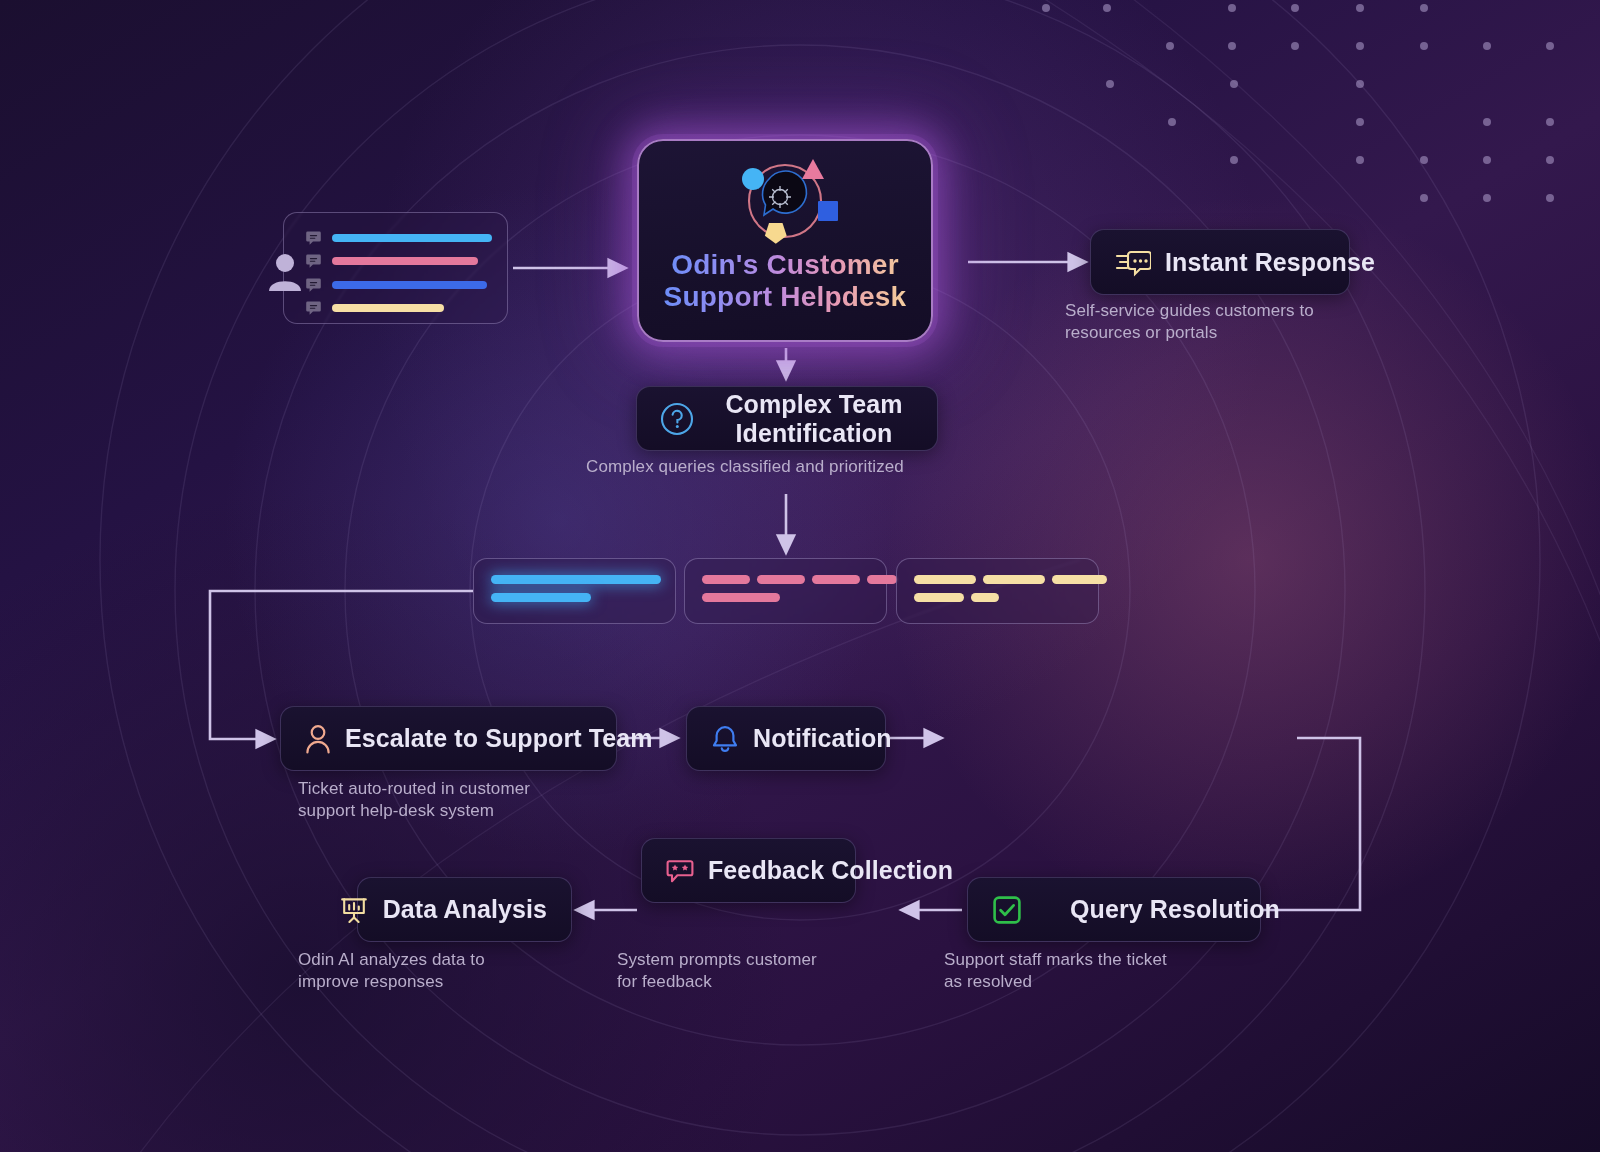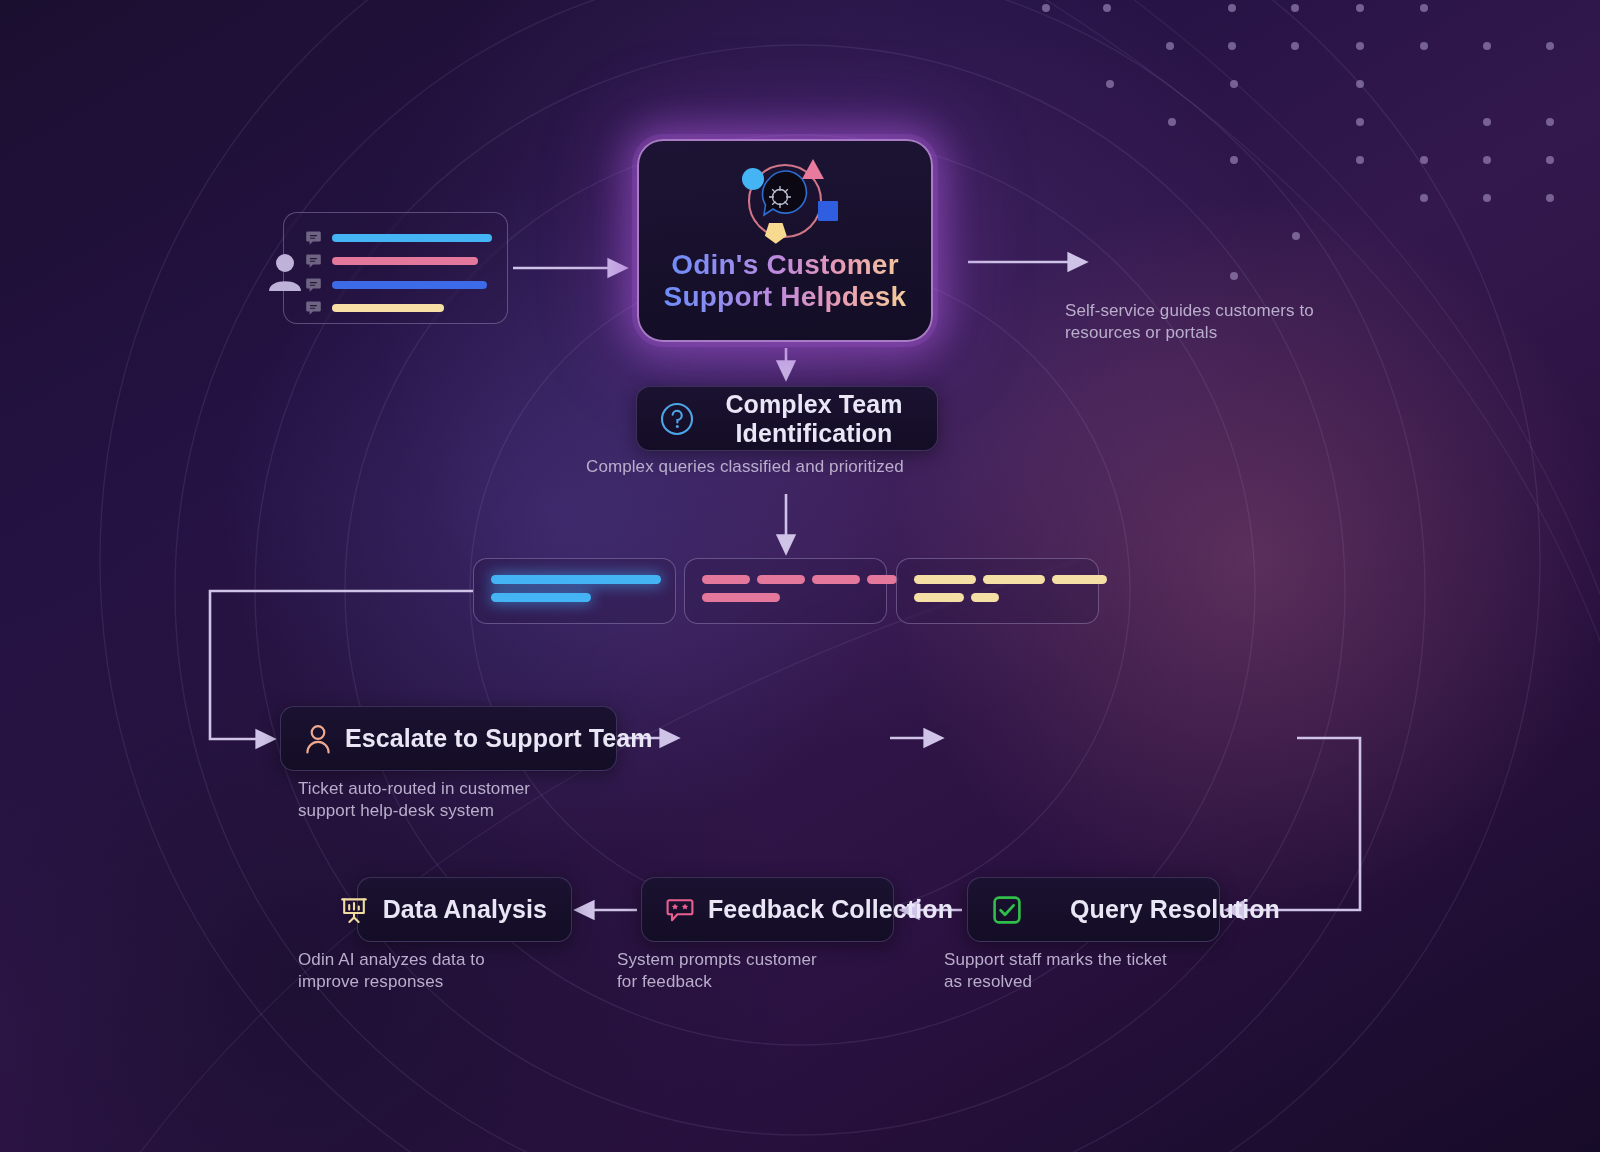--- a/index.html
+++ b/index.html
@@ -209,20 +209,36 @@
       <path d="M84 6 L95 26 L73 26 z" fill="#e87a9e"></path>
       <rect x="89" y="48" width="20" height="20" rx="1" fill="#2f5fe0"></rect>
       <path d="M40 70 l13.5 0 4.2 12.8 -10.9 7.9 -10.9 -7.9 z" fill="#f7d98f"></path>
     </svg>
     <div class="title">
       <span>Odin's Customer</span><br>
       <span>Support Helpdesk</span>
     </div>
   </div>
 
+  <div class="card solid-card row-card" style="left:1090px;top:229px;width:260px;height:66px;">
+    <svg class="ic" width="36" height="30" viewBox="0 0 36 30">
+      <g stroke="#f5dfa3" stroke-width="2.2" stroke-linecap="round">
+        <path d="M2 9 h10"></path>
+          <path d="M5 15 h7"></path>
+          <path d="M2 21 h10"></path>
+      </g>
+      <path d="M16 5 h17 a3 3 0 0 1 3 3 v11 a3 3 0 0 1 -3 3 h-8 l-5 5 v-5 h-4 a3 3 0 0 1 -3 -3 v-11 a3 3 0 0 1 3 -3 z" fill="none" stroke="#f5dfa3" stroke-width="2.1"></path>
+      <g fill="#f5dfa3">
+          <circle cx="20" cy="14" r="1.7"></circle>
+          <circle cx="25.5" cy="14" r="1.7"></circle>
+          <circle cx="31" cy="14" r="1.7"></circle>
+        </g>
+    </svg>
+    <div class="label">Instant Response</div>
+  </div>
   <div class="caption" style="left:1065px;top:300px;width:310px;">Self-service guides customers to<br>resources or portals</div>
 
   <div class="card solid-card row-card" style="left:636px;top:386px;width:302px;height:65px;gap:18px;padding:0 22px;">
     <svg class="ic" width="36" height="36" viewBox="0 0 36 36">
       <circle cx="18" cy="18" r="15" fill="none" stroke="#4da6e8" stroke-width="2.1"></circle>
       <path d="M13.6 13.6 a4.6 4.6 0 1 1 4.8 5.4 v2.4" fill="none" stroke="#4da6e8" stroke-width="2.1" stroke-linecap="round"></path>
       <circle cx="18.3" cy="25.6" r="1.5" fill="#4da6e8"></circle>
     </svg>
     <div style="line-height:1.16;text-align:center;flex:1;">
       <div class="label" style="display:block;">Complex Team</div>
@@ -271,32 +287,39 @@
 
   <div class="card solid-card row-card" style="left:280px;top:706px;width:337px;height:65px;">
     <svg class="ic" width="26" height="30" viewBox="0 0 26 30">
       <circle cx="13" cy="8.5" r="6.3" fill="none" stroke="#f0a98f" stroke-width="2.2"></circle>
       <path d="M2.4 28.5 a10.6 10.6 0 0 1 21.2 0" fill="none" stroke="#f0a98f" stroke-width="2.2" stroke-linecap="round"></path>
     </svg>
     <div class="label">Escalate to Support Team</div>
   </div>
   <div class="caption" style="left:298px;top:778px;width:300px;">Ticket auto-routed in customer<br>support help-desk system</div>
 
-
-
-  <div class="card solid-card row-card" style="left:967px;top:877px;width:253px;height:65px;gap:48px;">
+  <div class="card solid-card row-card" style="left:686px;top:706px;width:200px;height:65px;">
+    <svg class="ic" width="28" height="30" viewBox="0 0 28 30">
+      <path d="M14 3.2 a8.4 8.4 0 0 1 8.4 8.4 v5.2 l2.6 4.6 h-22 l2.6 -4.6 v-5.2 A8.4 8.4 0 0 1 14 3.2 z" fill="none" stroke="#3f7df0" stroke-width="2.2" stroke-linejoin="round"></path>
+      <path d="M10.8 24.4 a3.3 3.3 0 0 0 6.4 0" fill="none" stroke="#3f7df0" stroke-width="2.2" stroke-linecap="round"></path>
+    </svg>
+    <div class="label">Notification</div>
+  </div>
+
+
+  <div class="card solid-card row-card" style="left:967px;top:877px;width:294px;height:65px;gap:48px;">
     <svg class="ic" width="30" height="30" viewBox="0 0 30 30">
       <rect x="2.6" y="2.6" width="24.8" height="24.8" rx="4.4" fill="none" stroke="#2fbf4a" stroke-width="2.6"></rect>
       <path d="M8.6 15.2 l4.4 4.6 8.6 -9.4" fill="none" stroke="#2fbf4a" stroke-width="2.8" stroke-linecap="round" stroke-linejoin="round"></path>
     </svg>
     <div class="label">Query Resolution</div>
   </div>
   <div class="caption" style="left:944px;top:949px;width:300px;">Support staff marks the ticket<br>as resolved</div>
 
-  <div class="card solid-card row-card" style="left:641px;top:877px;width:253px;height:65px;">
+  <div class="card solid-card row-card" style="left:641px;top:838px;width:215px;height:65px;">
     <svg class="ic" width="28" height="28" viewBox="0 0 28 28">
       <path d="M3.4 4.2 h21.2 a1.8 1.8 0 0 1 1.8 1.8 v10.4 a1.8 1.8 0 0 1 -1.8 1.8 h-13.2 l-5.4 6 v-6 h-2.6 a1.8 1.8 0 0 1 -1.8 -1.8 v-10.4 a1.8 1.8 0 0 1 1.8 -1.8 z" fill="none" stroke="#e8608f" stroke-width="2.1" stroke-linejoin="round"></path>
       <g fill="#e8608f">
         <path d="M9 7.6 l1 2 2.2 .3 -1.6 1.5 .4 2.2 -2 -1 -2 1 .4 -2.2 -1.6 -1.5 2.2 -.3 z"></path>
         <path d="M19 7.6 l1 2 2.2 .3 -1.6 1.5 .4 2.2 -2 -1 -2 1 .4 -2.2 -1.6 -1.5 2.2 -.3 z"></path>
       </g>
     </svg>
     <div class="label">Feedback Collection</div>
   </div>
   <div class="caption" style="left:617px;top:949px;width:300px;">System prompts customer<br>for feedback</div>

